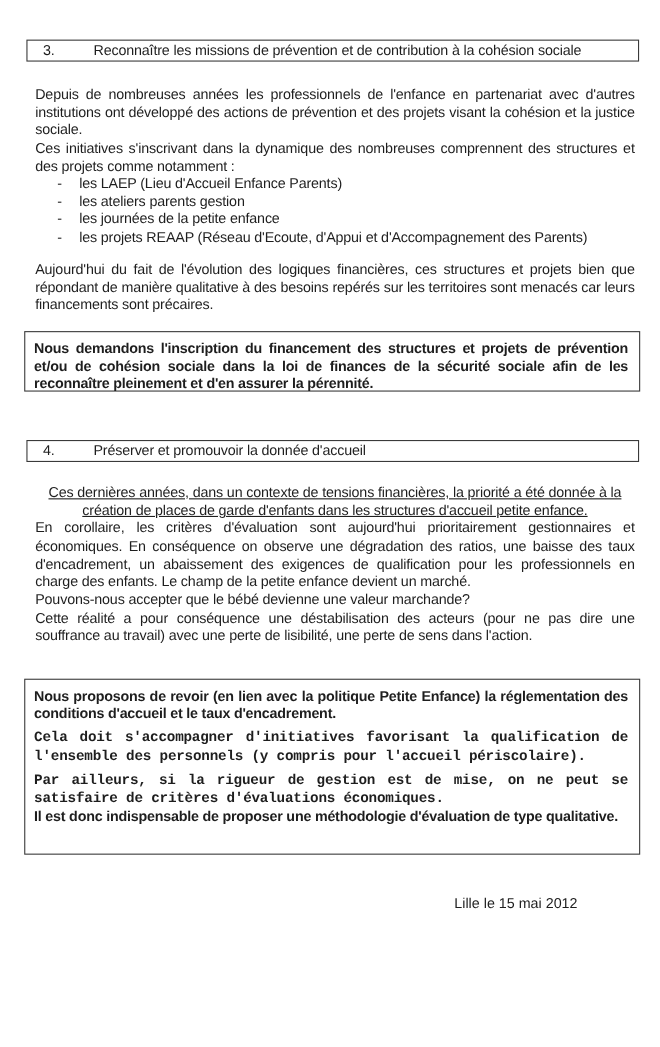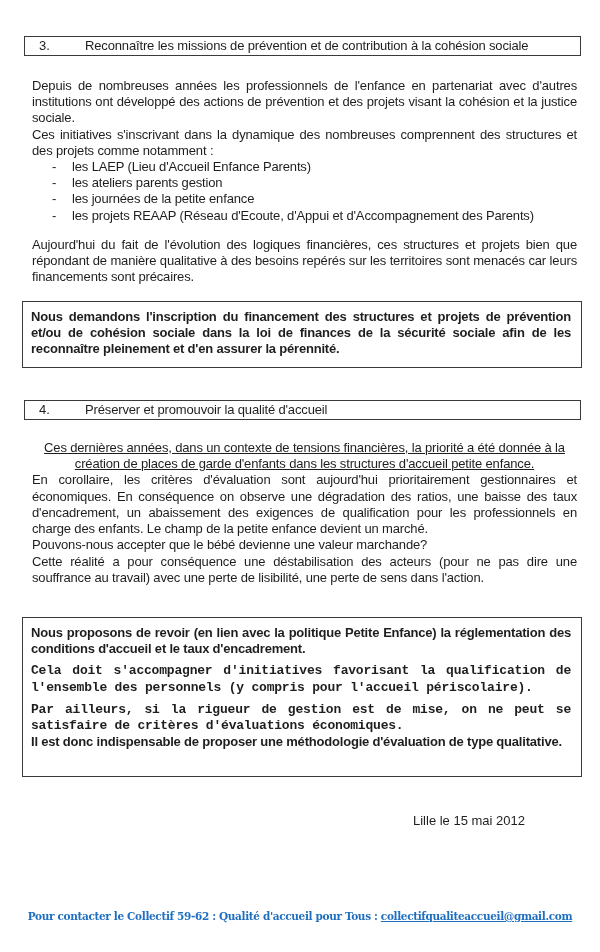--- a/index.html
+++ b/index.html
@@ -63,27 +63,27 @@
       <li><span class="dash">-</span><span>les ateliers parents gestion</span></li>
       <li><span class="dash">-</span><span>les journées de la petite enfance</span></li>
       <li><span class="dash">-</span><span>les projets REAAP (Réseau d'Ecoute, d'Appui et d'Accompagnement des Parents)</span></li>
     </ul>
   </div>
 
   <div class="para" style="top:237px;">
     <p>Aujourd'hui du fait de l'évolution  des logiques financières, ces structures et projets bien que répondant de manière qualitative à des besoins repérés sur les territoires sont menacés car leurs financements sont  précaires.</p>
   </div>
 
-  <div class="box" style="top:301px; height:67px; font-weight:bold;">
+  <div class="box" style="top:301px; height:55px; font-weight:bold;">
     <p>Nous demandons l'inscription du  financement des structures et projets de prévention et/ou  de cohésion sociale dans la loi de finances de la sécurité sociale  afin de les reconnaître pleinement et d'en assurer la pérennité.</p>
   </div>
 
   <div class="section-heading" style="top:400px;">
     <span class="num">4.</span>
-    <span class="title">Préserver et promouvoir la qualité d'accueil</span>
+    <span class="title">Préserver et promouvoir la donnée d'accueil</span>
   </div>
 
   <div class="para" style="top:440px;">
     <p style="text-align:center;text-decoration:underline;">Ces dernières années, dans un contexte de tensions financières, la priorité a été donnée à la création de places de garde d'enfants dans les structures d'accueil petite enfance.</p>
     <p>En corollaire, les critères d'évaluation sont aujourd'hui prioritairement gestionnaires et économiques. En conséquence on observe une dégradation des ratios, une baisse des taux d'encadrement, un abaissement des exigences de qualification pour les professionnels en charge des enfants. Le champ de la petite enfance devient un marché.</p>
     <p>Pouvons-nous accepter que le bébé devienne une valeur marchande?</p>
   </div>
 
   <div class="para" style="top:554px;">
     <p>Cette réalité a pour conséquence une déstabilisation des acteurs (pour ne pas dire une souffrance au travail) avec une perte de lisibilité, une perte de sens dans l'action.</p>
@@ -91,17 +91,14 @@
 
   <div class="box" style="top:617px; height:160px; font-weight:bold;">
     <p>Nous proposons de revoir (en lien avec la politique Petite Enfance) la réglementation des conditions d'accueil et le taux d'encadrement.</p>
     <p class="gap">Cela doit s'accompagner d'initiatives favorisant la qualification de l'ensemble des personnels (y compris pour l'accueil périscolaire).</p>
     <p class="gap">Par ailleurs, si la rigueur de gestion est de mise, on ne peut se satisfaire de critères d'évaluations économiques.</p>
     <p>Il est donc indispensable de proposer une méthodologie d'évaluation de type qualitative.</p>
   </div>
 
   <div class="date">Lille le 15 mai 2012</div>
 
-  <div class="footer">
-    <span>Pour contacter le Collectif 59-62 : Qualité d'accueil pour Tous : </span><span class="email">collectifqualiteaccueil@gmail.com</span>
-  </div>
 
 </div>
 
 </body></html>

